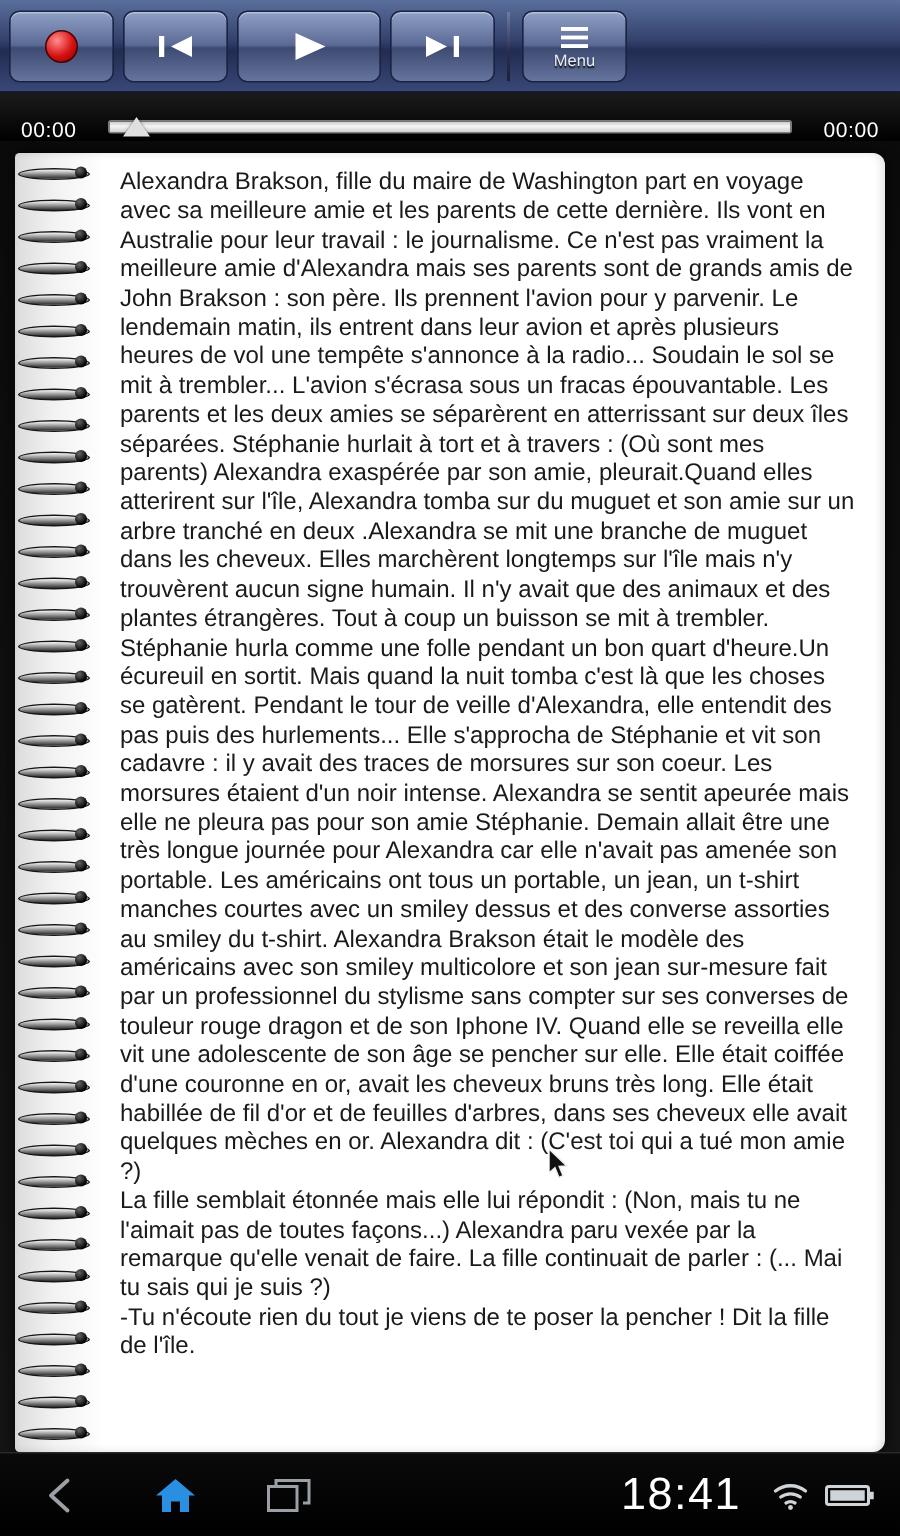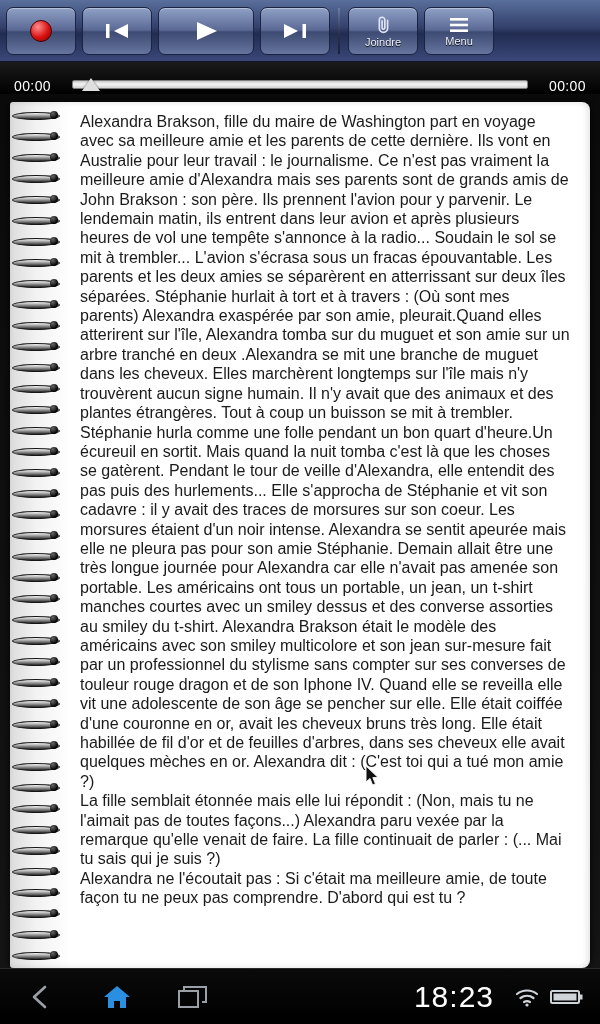--- a/index.html
+++ b/index.html
@@ -220,26 +220,20 @@
 
     <div class="tb-btn tb-transport">
       <svg class="icn" width="28" height="20" viewBox="0 0 28 20">
         <polygon points="3,3 3,17 17,10" fill="#fff"></polygon>
         <rect x="21.5" y="3" width="3.5" height="14" fill="#fff"></rect>
       </svg>
     </div>
 
     <div class="sep"></div>
 
-    <div class="tb-btn tb-wide">
-      <svg class="icn" width="22" height="22" viewBox="0 0 24 24">
-        <path d="M17 7v8.5a4.5 4.5 0 0 1-9 0V6.5a3 3 0 0 1 6 0V15a1.5 1.5 0 0 1-3 0V7.5" fill="none" stroke="#dfe6f5" stroke-width="1.8" stroke-linecap="round"></path>
-      </svg>
-      <span class="tb-lbl">Joindre</span>
-    </div>
 
 
 
     <div class="tb-btn tb-wide">
       <svg class="icn" width="24" height="20" viewBox="0 0 24 20">
         <rect x="3" y="3" width="18" height="2.6" fill="#fff"></rect>
         <rect x="3" y="8.7" width="18" height="2.6" fill="#fff"></rect>
         <rect x="3" y="14.4" width="18" height="2.6" fill="#fff"></rect>
       </svg>
       <span class="tb-lbl">Menu</span>
@@ -296,21 +290,20 @@
           <div class="ring" style="top: 745px;"></div>
           <div class="ring" style="top: 766px;"></div>
           <div class="ring" style="top: 787px;"></div>
           <div class="ring" style="top: 808px;"></div>
           <div class="ring" style="top: 829px;"></div>
           <div class="ring" style="top: 850px;"></div>
         </div>
       <div class="note-body">
         <p>Alexandra Brakson, fille du maire de Washington part en voyage avec sa meilleure amie et les parents de cette dernière. Ils vont en Australie pour leur travail : le journalisme. Ce n'est pas vraiment la meilleure amie d'Alexandra mais ses parents sont de grands amis de John Brakson : son père. Ils prennent l'avion pour y parvenir. Le lendemain matin, ils entrent dans leur avion et après plusieurs heures de vol une tempête s'annonce à la radio... Soudain le sol se mit à trembler... L'avion s'écrasa sous un fracas épouvantable. Les parents et les deux amies se séparèrent en atterrissant sur deux îles séparées. Stéphanie hurlait à tort et à travers : (Où sont mes parents) Alexandra exaspérée par son amie, pleurait.Quand elles atterirent sur l'île, Alexandra tomba sur du muguet et son amie sur un arbre tranché en deux .Alexandra se mit une branche de muguet dans les cheveux. Elles marchèrent longtemps sur l'île mais n'y trouvèrent aucun signe humain. Il n'y avait que des animaux et des plantes étrangères. Tout à coup un buisson se mit à trembler. Stéphanie hurla comme une folle pendant un bon quart d'heure.Un écureuil en sortit. Mais quand la nuit tomba c'est là que les choses se gatèrent. Pendant le tour de veille d'Alexandra, elle entendit des pas puis des hurlements... Elle s'approcha de Stéphanie et vit son cadavre : il y avait des traces de morsures sur son coeur. Les morsures étaient d'un noir intense. Alexandra se sentit apeurée mais elle ne pleura pas pour son amie Stéphanie. Demain allait être une très longue journée pour Alexandra car elle n'avait pas amenée son portable. Les américains ont tous un portable, un jean, un t-shirt manches courtes avec un smiley dessus et des converse assorties au smiley du t-shirt. Alexandra Brakson était le modèle des américains avec son smiley multicolore et son jean sur-mesure fait par un professionnel du stylisme sans compter sur ses converses de touleur rouge dragon et de son Iphone IV. Quand elle se reveilla elle vit une adolescente de son âge se pencher sur elle. Elle était coiffée d'une couronne en or, avait les cheveux bruns très long. Elle était habillée de fil d'or et de feuilles d'arbres, dans ses cheveux elle avait quelques mèches en or. Alexandra dit : (C'est toi qui a tué mon amie ?)</p>
         <p>La fille semblait étonnée mais elle lui répondit : (Non, mais tu ne l'aimait pas de toutes façons...) Alexandra paru vexée par la remarque qu'elle venait de faire. La fille continuait de parler : (... Mai tu sais qui je suis ?)</p>
-        <p>Alexandra ne l'écoutait pas : Si c'était  ma meilleure amie, de toute façon tu ne peux pas  comprendre. D'abord qui est tu ?</p>
         <p>-Tu n'écoute  rien du tout je viens de te poser la pencher ! Dit la fille de l'île.</p>
       </div>
     </div>
     <div class="cursor-arrow">
       <svg width="16" height="22" viewBox="0 0 16 22">
         <polygon points="0,0 0,16 4,12.5 6.6,19 9.4,17.8 6.8,11.6 12,11.4" fill="#111" stroke="#eee" stroke-width="1"></polygon>
       </svg>
     </div>
   </div>
 
@@ -325,21 +318,21 @@
         <polygon points="15,3 28,14 24,14 24,25 18,25 18,18 12,18 12,25 6,25 6,14 2,14" fill="#2a8fe0"></polygon>
       </svg>
     </div>
     <div class="nav-btn">
       <svg width="32" height="26" viewBox="0 0 32 26">
         <rect x="2" y="7" width="19" height="16" fill="none" stroke="#9aa0a6" stroke-width="2"></rect>
         <polyline points="7,7 7,3 29,3 29,18 25,18" fill="none" stroke="#9aa0a6" stroke-width="2"></polyline>
       </svg>
     </div>
     <div class="nav-spacer"></div>
-    <div class="clock">18:23</div>
+    <div class="clock">18:41</div>
     <div class="statusicons">
       <svg width="26" height="20" viewBox="0 0 26 20">
         <path d="M3 7 A16 16 0 0 1 23 7" fill="none" stroke="#cfd4d9" stroke-width="2.2" stroke-linecap="round"></path>
         <path d="M6.5 11 A11 11 0 0 1 19.5 11" fill="none" stroke="#cfd4d9" stroke-width="2.2" stroke-linecap="round"></path>
         <path d="M10 15 A6 6 0 0 1 16 15" fill="none" stroke="#cfd4d9" stroke-width="2.2" stroke-linecap="round"></path>
         <circle cx="13" cy="18" r="1.6" fill="#cfd4d9"></circle>
       </svg>
       <svg width="34" height="18" viewBox="0 0 34 18">
         <rect x="1" y="3" width="28" height="12" rx="1.5" fill="none" stroke="#cfd4d9" stroke-width="2"></rect>
         <rect x="3.5" y="5.5" width="23" height="7" fill="#cfd4d9"></rect>

